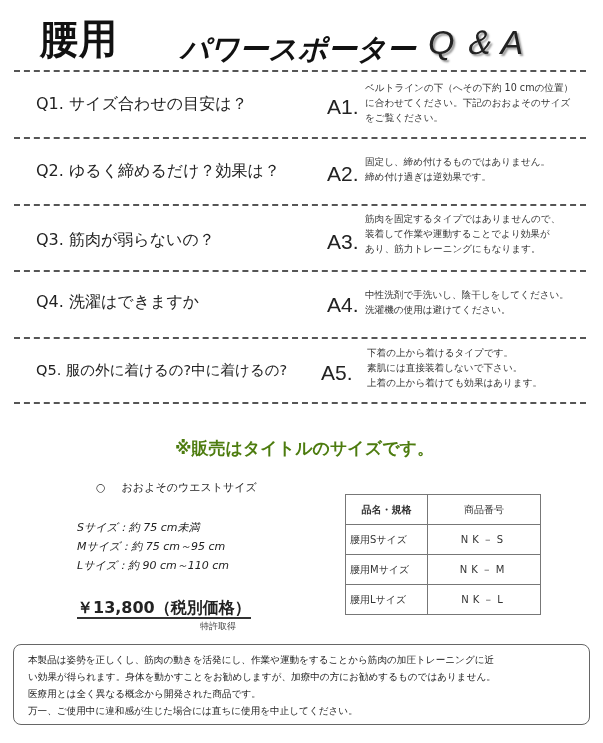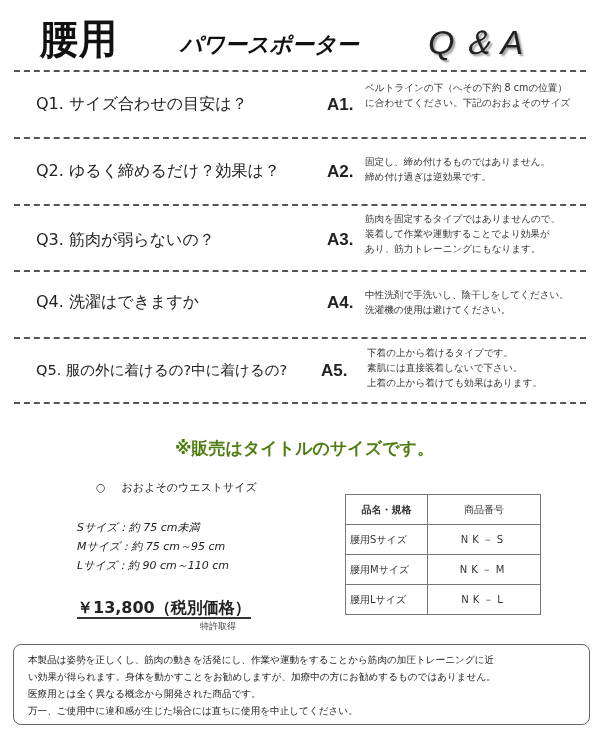--- a/index.html
+++ b/index.html
@@ -7,42 +7,42 @@
       width: 603px; height: 743px; background: #ffffff; overflow: hidden;
       font-family: "DejaVu Sans", "Liberation Sans", sans-serif; color: #1a1a1a;
     }
     .page { position: relative; width: 603px; height: 526px; }
 
     .title-main {
       position: absolute; left: 40px; top: 14px; font-size: 38px; font-weight: bold;
       letter-spacing: 1px; color: #111; transform: scaleY(1.08);
     }
     .title-sub {
-      position: absolute; left: 180px; top: 30px; font-size: 22px; font-weight: bold;
+      position: absolute; left: 180px; top: 30px; font-size: 29px; font-weight: bold;
       font-style: italic; color: #111; letter-spacing: 0px;
     }
     .title-qa {
       position: absolute; left: 428px; top: 20px; font-size: 34px; font-style: italic;
       font-family: "Liberation Sans", sans-serif; color: #222; letter-spacing: 6px;
       text-shadow: 2px 2px 2px #999;
     }
 
     .dash {
       position: absolute; left: 14px; width: 572px; height: 0;
       border-top: 2px dashed #555;
     }
 
     .qa-row { position: absolute; left: 0; width: 603px; }
     .q-text {
       position: absolute; left: 36px; font-size: 16px; color: #222;
       white-space: nowrap;
     }
     .a-label {
-      position: absolute; font-size: 17px; color: #222;
-      font-family: "Liberation Sans", sans-serif; white-space: nowrap; font-weight: bold;
+      position: absolute; font-size: 21px; color: #222;
+      font-family: "Liberation Sans", sans-serif; white-space: nowrap;
     }
     .a-text {
       position: absolute; left: 365px; font-size: 9.6px; line-height: 15px; color: #333;
       white-space: nowrap;
     }
 
     .notice {
       position: absolute; left: 0; width: 603px; top: 437px; text-align: center;
       font-size: 17px; font-weight: bold; color: #4d7c0f; padding-left: 6px;
     }
@@ -92,22 +92,23 @@
   <div class="title-main">腰用</div>
   <div class="title-sub">パワースポーター</div>
   <div class="title-qa">Q＆A</div>
 
   <div class="dash" style="top:70px"></div>
 
   <div class="qa-row" style="top:72px;height:65px">
     <div class="q-text" style="top:22px">Q1. サイズ合わせの目安は？</div>
     <div class="a-label" style="left:327px;top:23px">A1.</div>
     <div class="a-text" style="top:8px">
-      <div>ベルトラインの下（へその下約 8 cmの位置）</div>
+      <div>ベルトラインの下（へその下約 10 cmの位置）</div>
       <div>に合わせてください。下記のおおよそのサイズ</div>
+      <div>をご覧ください。</div>
     </div>
   </div>
 
   <div class="dash" style="top:137px"></div>
 
   <div class="qa-row" style="top:139px;height:66px">
     <div class="q-text" style="top:22px">Q2. ゆるく締めるだけ？効果は？</div>
     <div class="a-label" style="left:327px;top:23px">A2.</div>
     <div class="a-text" style="top:15px">
       <div>固定し、締め付けるものではありません。</div>

